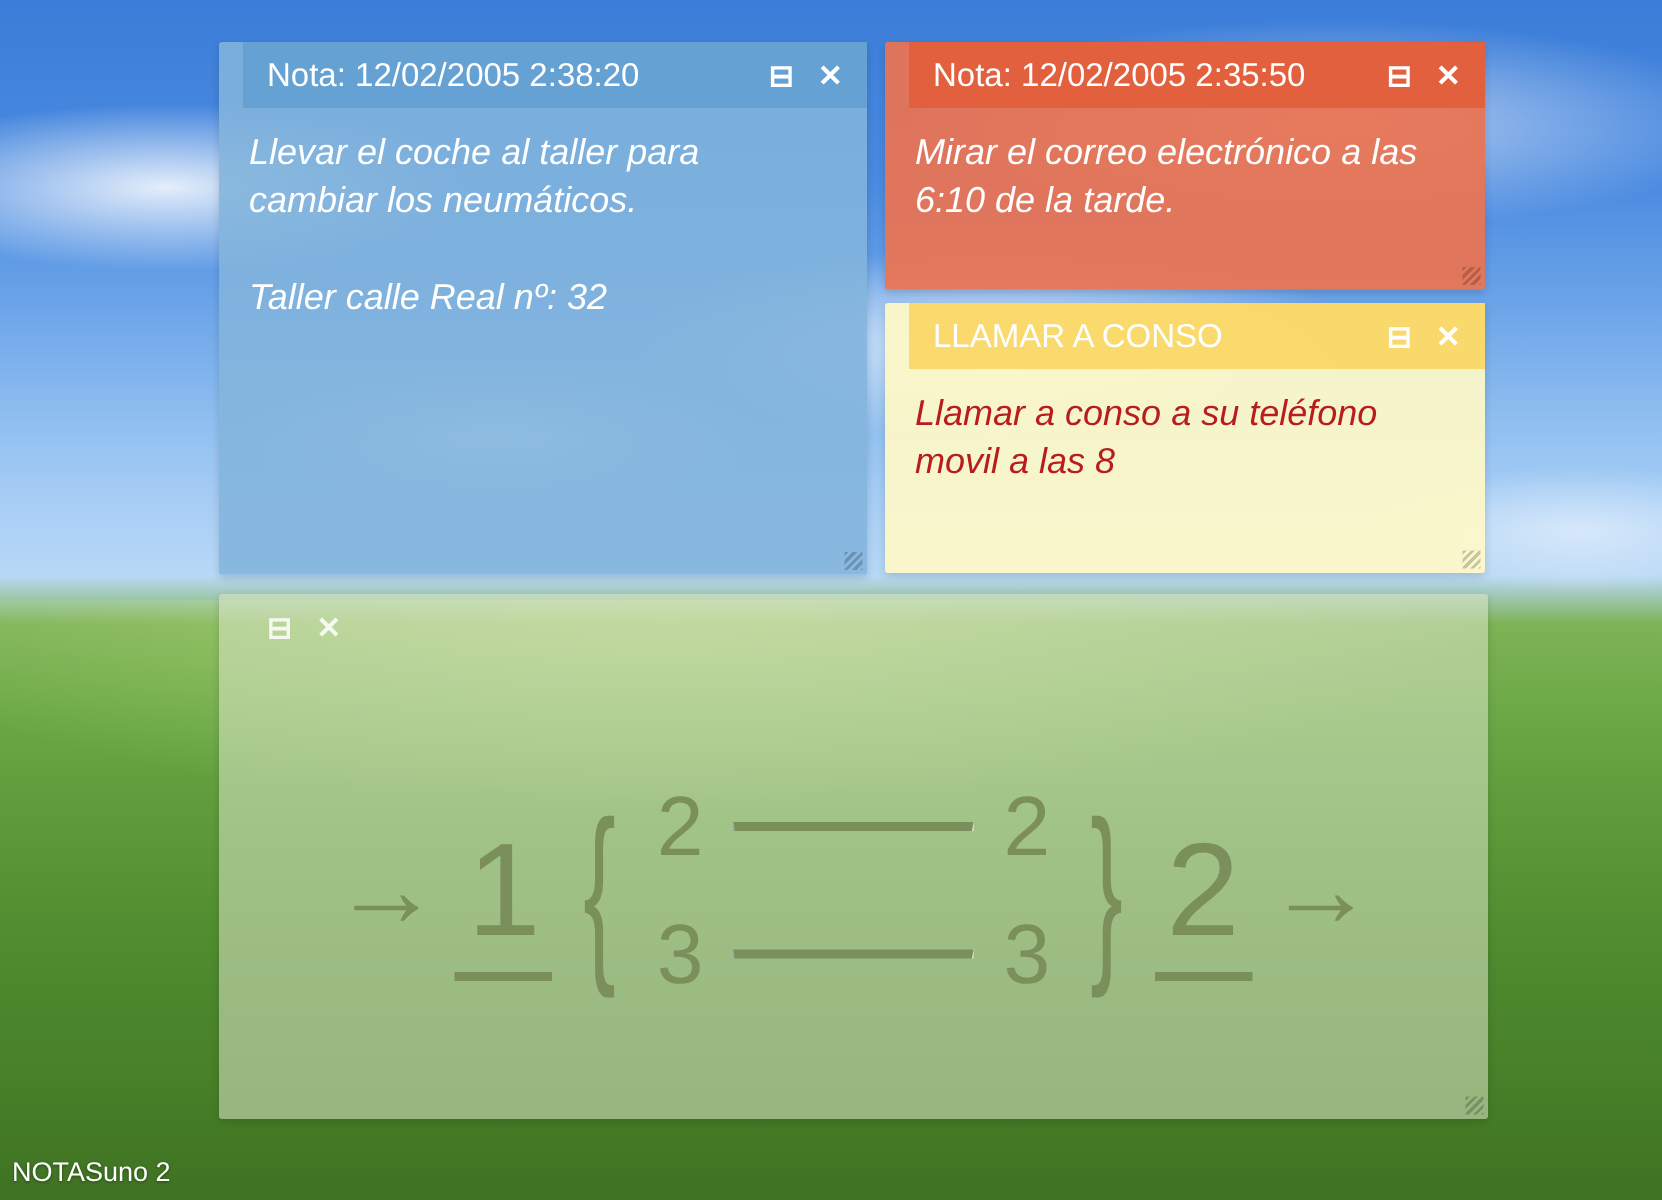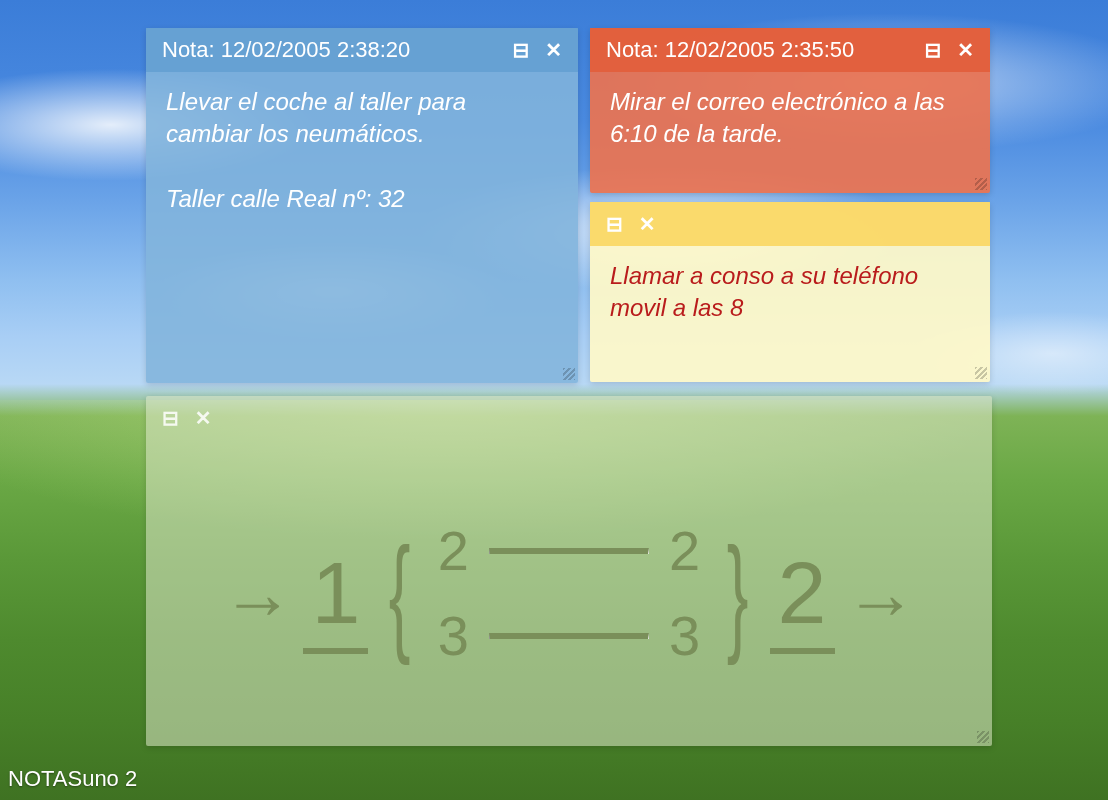--- a/index.html
+++ b/index.html
@@ -33,20 +33,21 @@
       box-shadow: 0 2px 6px rgba(0,0,0,0.15);
       display: flex; flex-direction: column;
     }
     .note-header {
       height: 44px;
       padding: 0 16px;
       display: flex; align-items: center; justify-content: space-between;
       color: #fff;
       font-size: 22px;
       font-weight: 400;
+      margin-left: 16px;
     }
     .note-header .title { white-space: nowrap; }
     .note-header .controls { display: flex; gap: 16px; }
     .note-header .ctrl { cursor: pointer; font-weight: bold; font-size: 20px; }
     .note-body {
       flex: 1;
       padding: 14px 20px;
       font-size: 24px;
       line-height: 1.35;
       font-style: italic;
@@ -81,21 +82,21 @@
       content:""; position:absolute; left:0; right:0; bottom:-10px;
       border-bottom: 6px solid #7a8f5a;
     }
     .brace { font-size: 130px; font-weight: 300; transform: scaleX(0.5); display:inline-block; }
     .inner { display:flex; flex-direction:column; gap:20px; margin:0 6px;}
     .row { display:flex; align-items:center; gap:20px; font-size:56px;}
     .dash { width:160px; border-top: 6px solid #7a8f5a; border-bottom:none; }
 
     .app-label {
       position: absolute; left: 8px; bottom: 8px;
-      color: #fff; font-size: 22px; text-shadow: 0 1px 2px rgba(0,0,0,0.4);
+      color: #fff; font-size: 18px; text-shadow: 0 1px 2px rgba(0,0,0,0.4);
     }
   </style>
 </head>
 <body>
 
 <div class="sky-overlay"></div>
 <div class="hill-highlight"></div>
 
 <div id="note-blue" class="note" style="left:146px; top:28px; width:432px; height:355px;">
   <div class="note-header">
@@ -120,20 +121,21 @@
       <span class="ctrl">⊟</span>
       <span class="ctrl">✕</span>
     </span>
   </div>
   <div class="note-body">Mirar el correo electrónico a las 6:10 de la tarde.</div>
   <div class="resize-grip"></div>
 </div>
 
 <div id="note-yellow" class="note" style="left:590px; top:202px; width:400px; height:180px;">
   <div class="note-header">
+    <span class="title" style="color:#fff;">LLAMAR A CONSO</span>
     <span class="controls">
       <span class="ctrl">⊟</span>
       <span class="ctrl">✕</span>
     </span>
   </div>
   <div class="note-body">Llamar a conso a su teléfono movil a las 8</div>
   <div class="resize-grip"></div>
 </div>
 
 <div id="note-green" class="note" style="left:146px; top:396px; width:846px; height:350px;">

